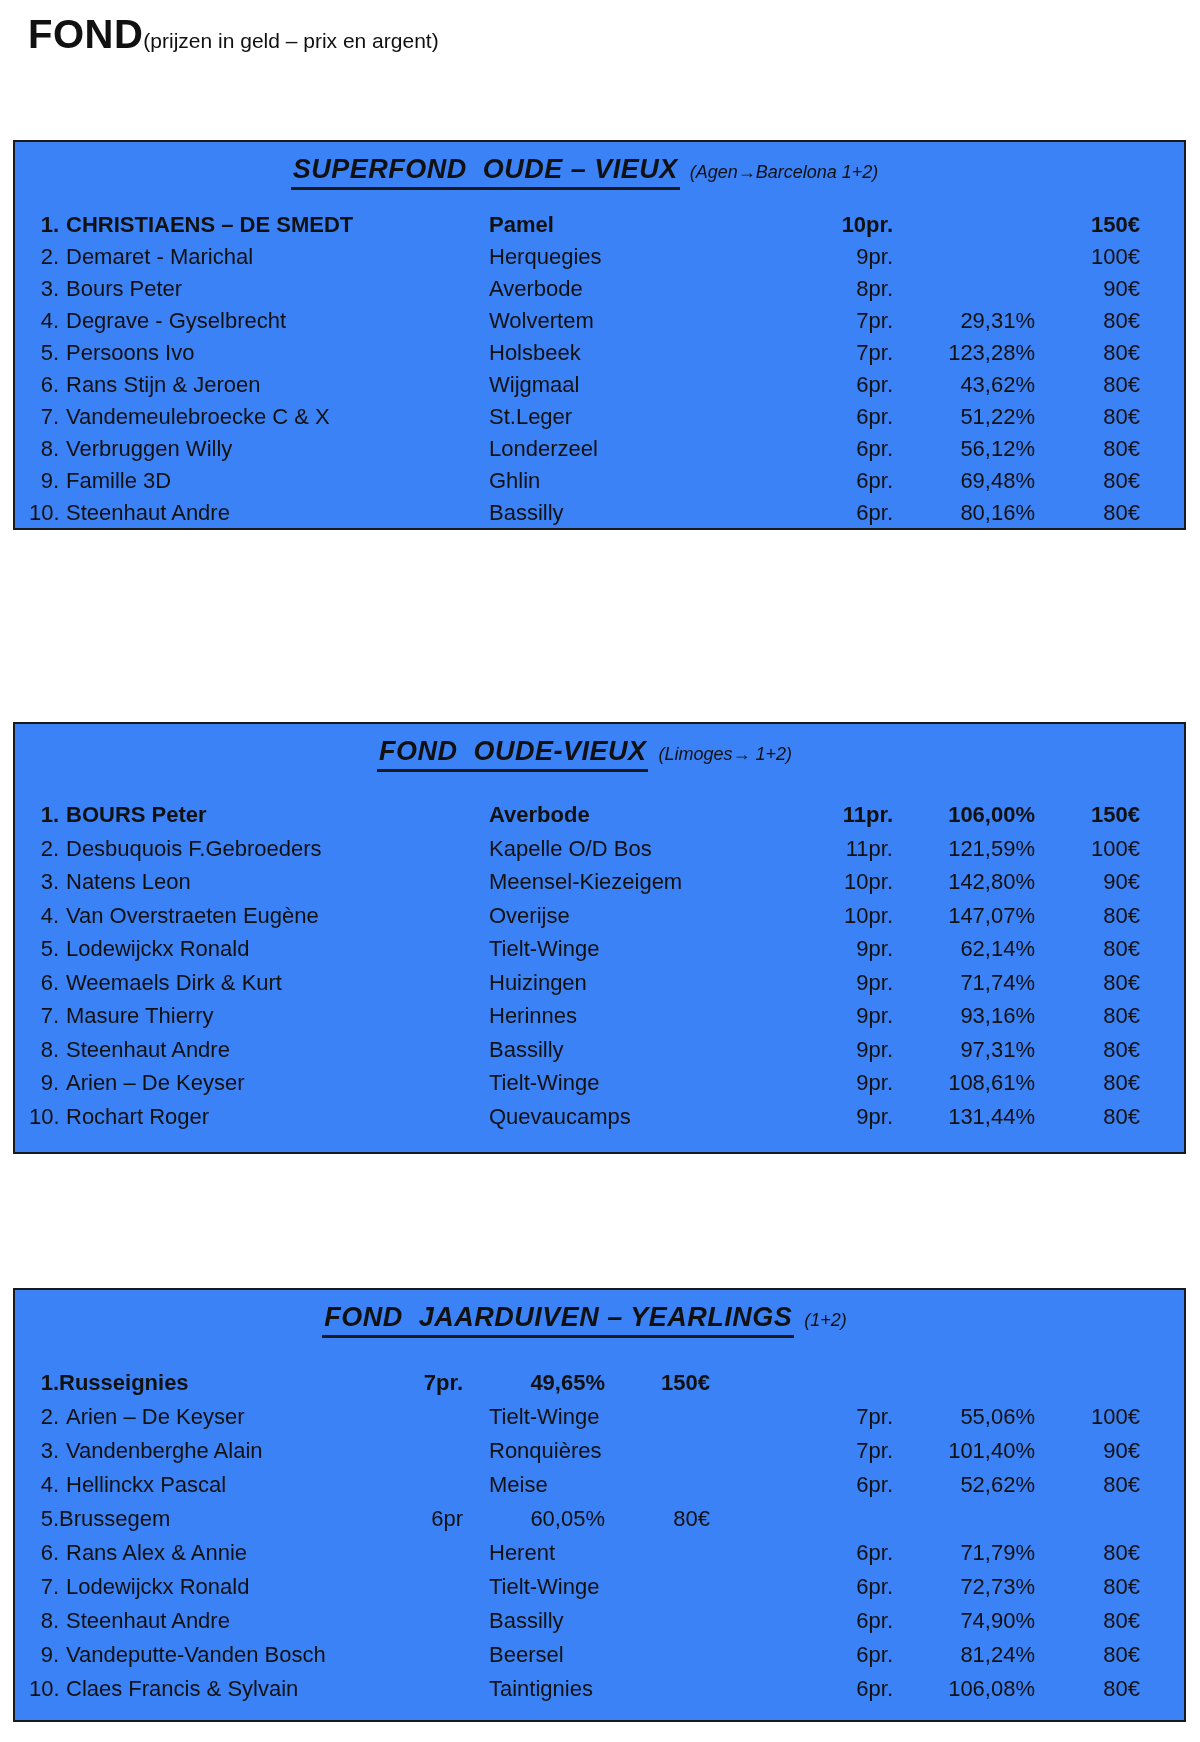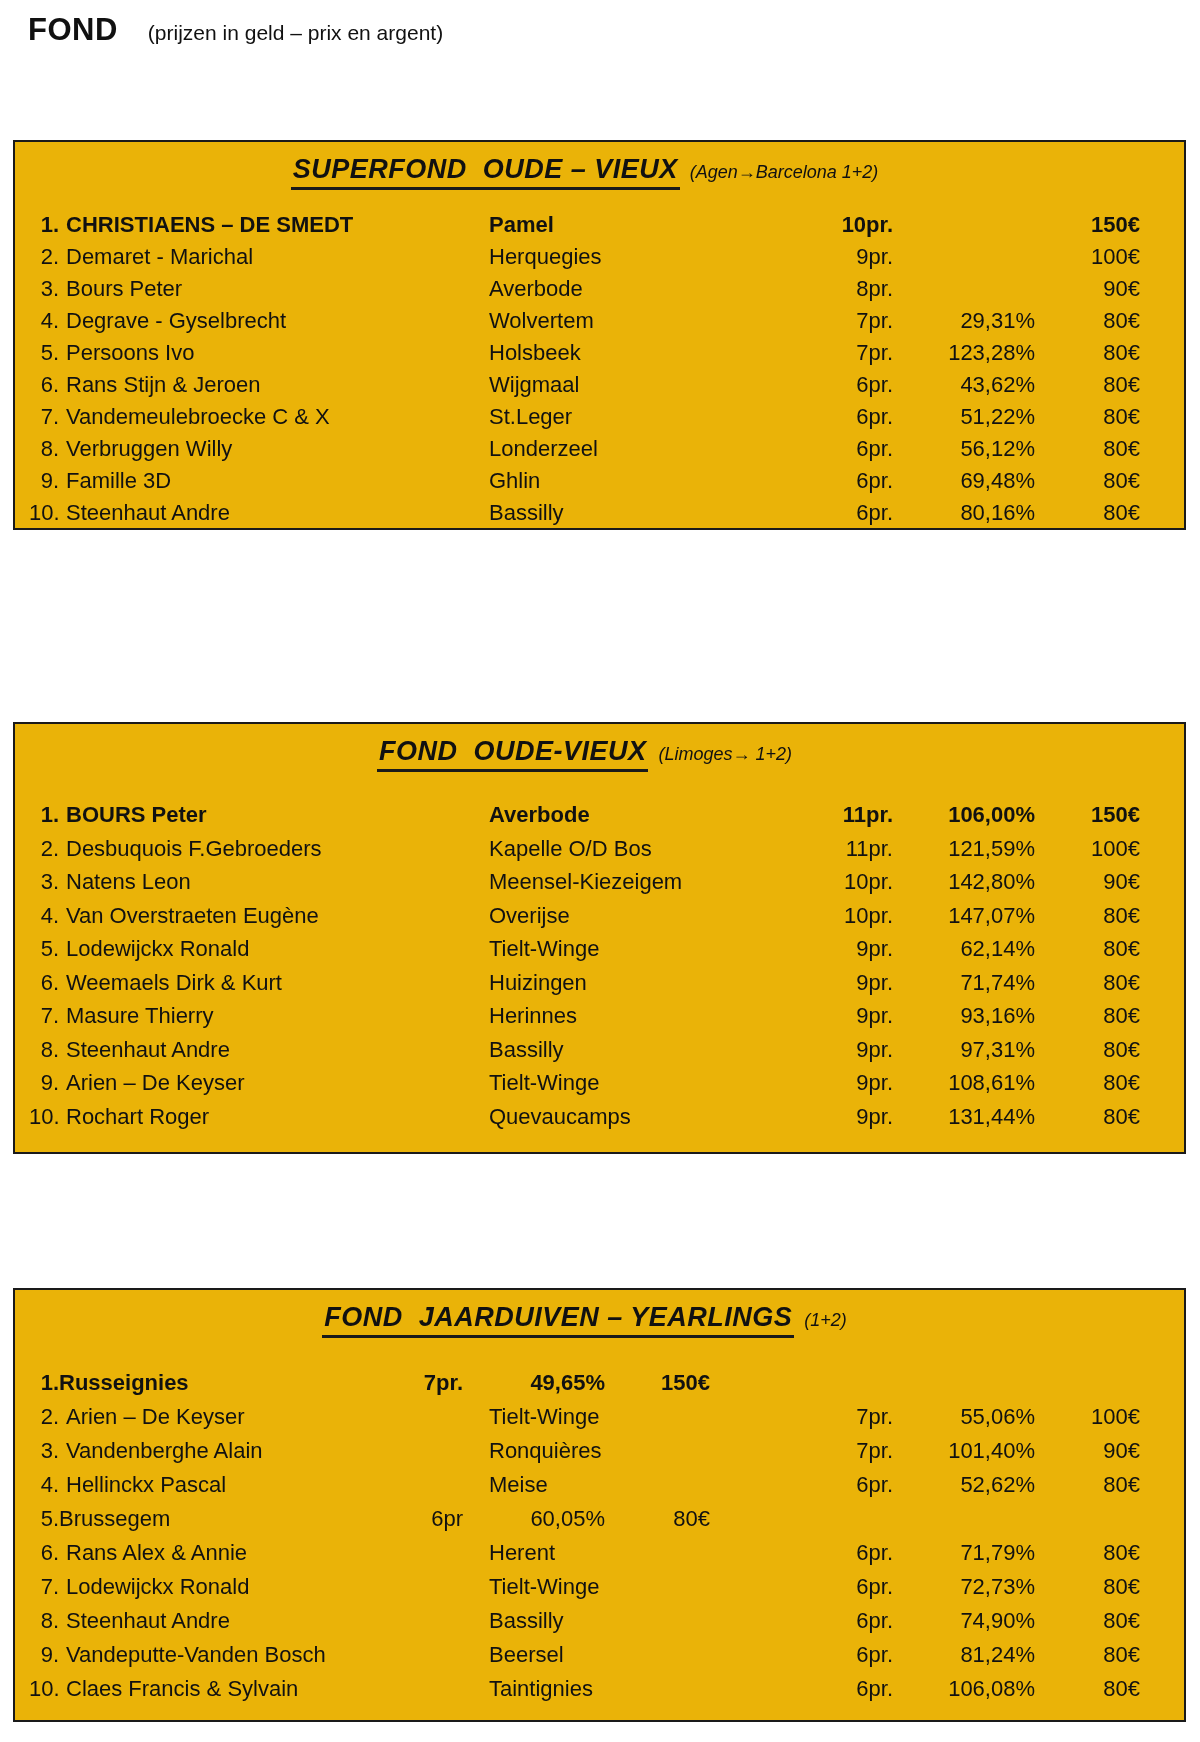--- a/index.html
+++ b/index.html
@@ -14,38 +14,37 @@
 
   
   .page-header {
     position: absolute;
     left: 28px;
     top: 12px;
     display: flex;
     align-items: baseline;
   }
   .page-title {
-    font-size: 31px;
+    font-size: 40px;
     font-weight: bold;
     letter-spacing: 0.5px;
   }
   .page-subtitle {
     font-size: 21px;
-    margin-left: 30px;
     white-space: pre;
   }
 
   
   .box {
     position: absolute;
     left: 13px;
     width: 1173px;
     border: 2px solid #1a1a1a;
     padding: 12px 44px 0 14px;
-    background: #eab308;
+    background: #3b82f6;
   }
   .box-title {
     display: flex;
     justify-content: center;
     align-items: baseline;
     gap: 10px;
     white-space: pre;
   }
   .t-main {
     font-size: 27px;

